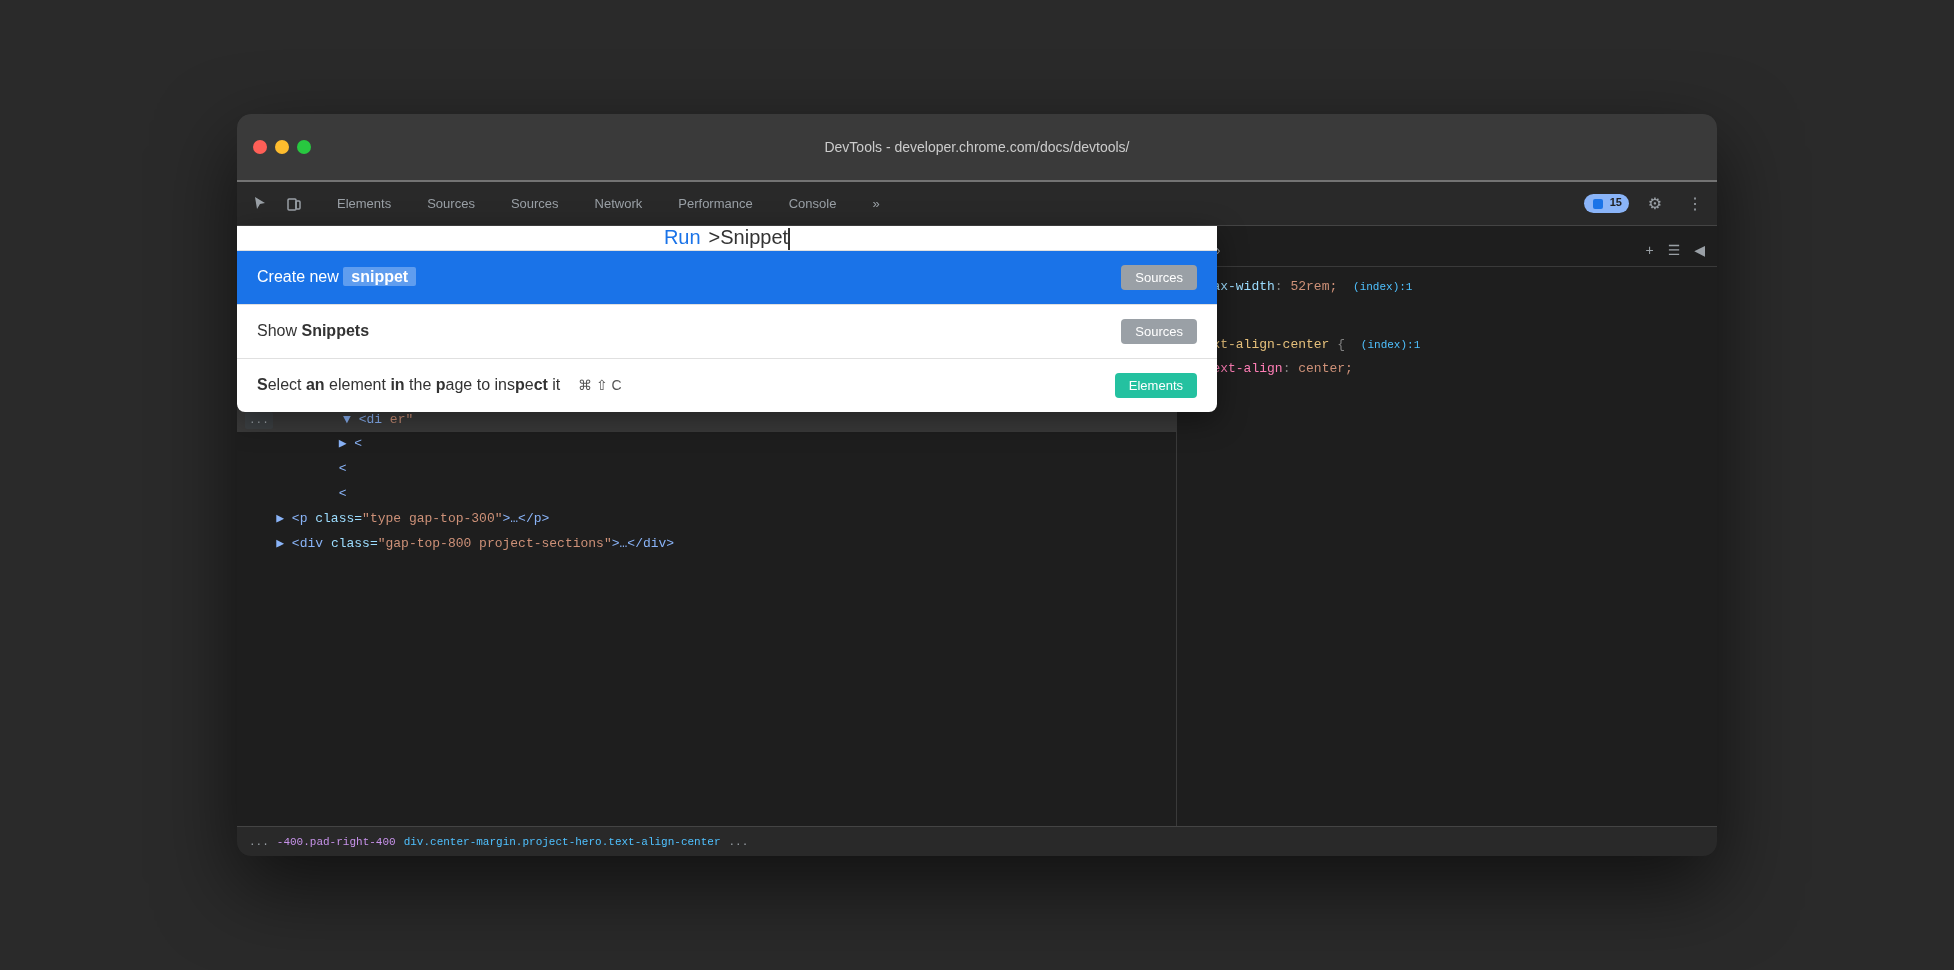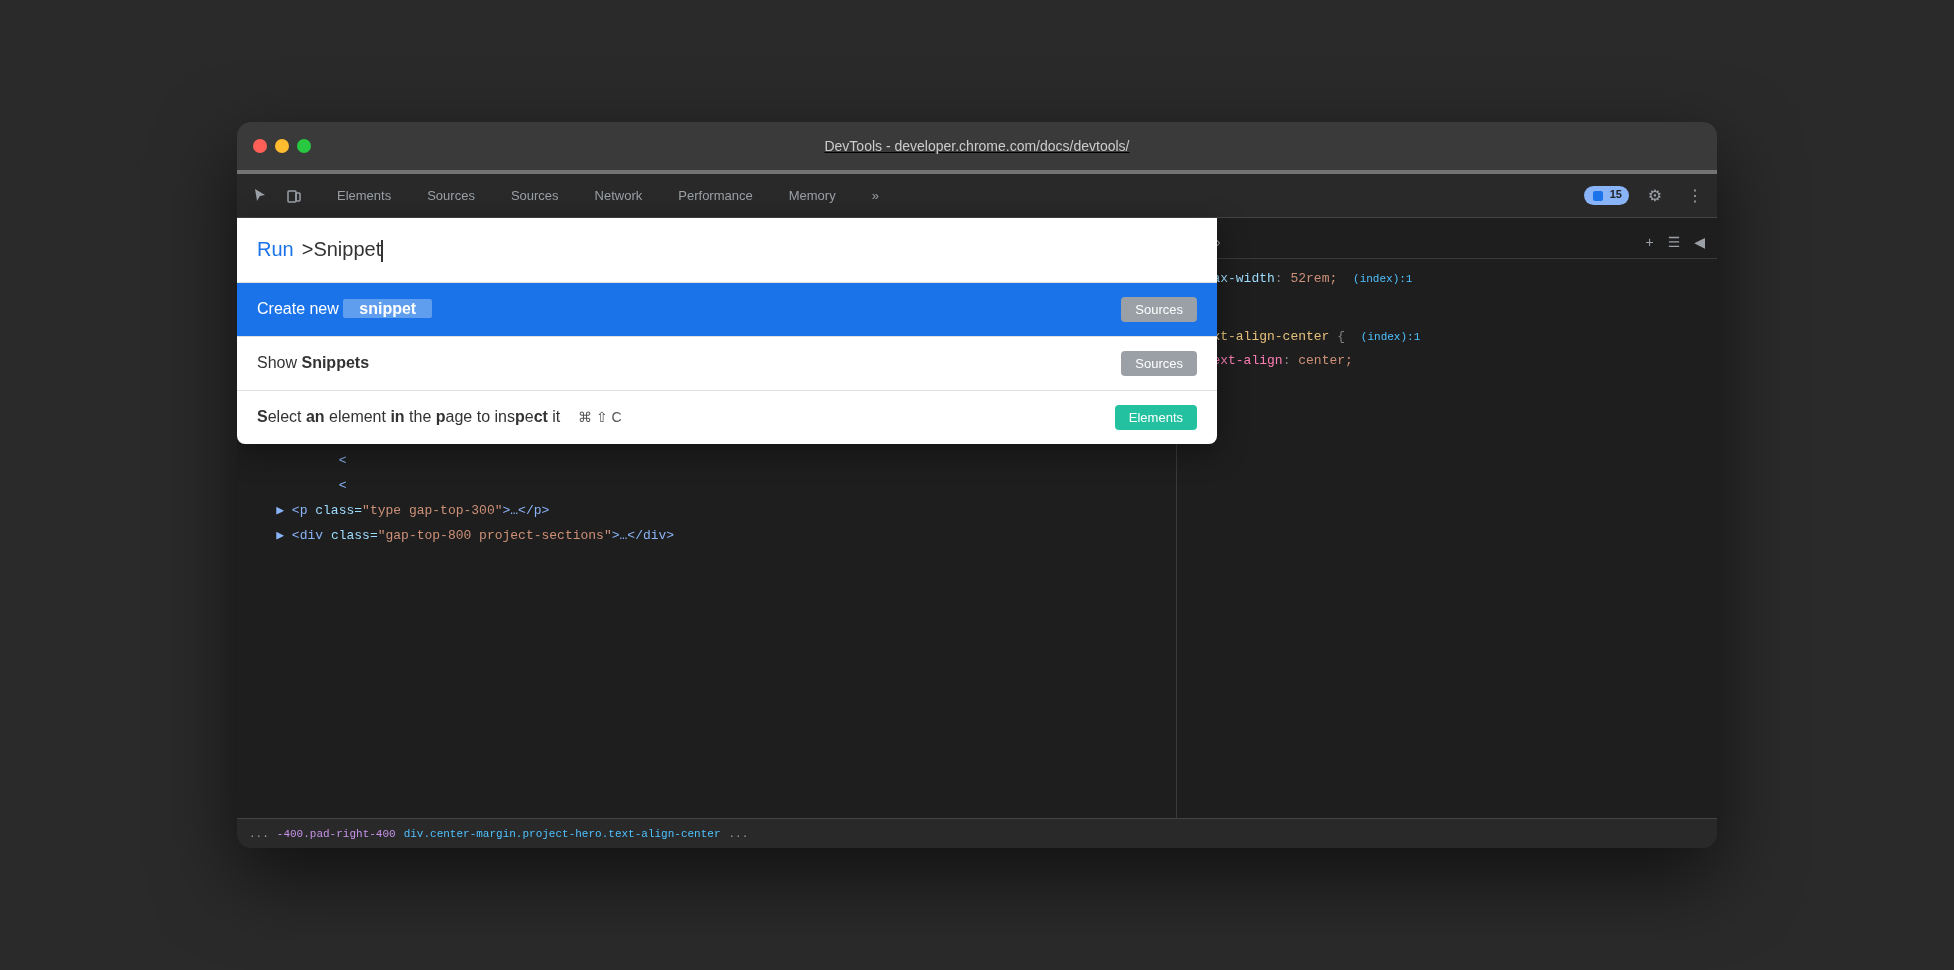--- a/index.html
+++ b/index.html
@@ -17,27 +17,26 @@
       width: 1480px;
       background: #1e1e1e;
       border-radius: 14px;
       box-shadow: 0 30px 80px rgba(0,0,0,0.6);
       overflow: hidden;
     }
 
     
     .title-bar {
       background: #3a3a3a;
-      height: 52px;
+      height: 68px;
       display: flex;
       align-items: center;
       justify-content: center;
       position: relative;
-      border-bottom: 4px solid #737373;
-      text-decoration: underline;
+      border-bottom: 2px solid #737373;
     }
 
     .traffic-lights {
       position: absolute;
       left: 16px;
       display: flex;
       gap: 8px;
       align-items: center;
     }
 
@@ -177,25 +176,26 @@
       left: 0;
       width: 980px;
       background: #fff;
       border-radius: 0 0 8px 8px;
       box-shadow: 0 8px 30px rgba(0,0,0,0.4);
       z-index: 100;
       overflow: hidden;
     }
 
     .command-input-area {
-      padding: 20px 20px;
+      padding: 0 20px;
       border-bottom: 1px solid #e0e0e0;
       display: flex;
       align-items: center;
       gap: 8px;
+      justify-content: center;
     }
 
     .run-label {
       color: #1a73e8;
       font-size: 20px;
       font-weight: 400;
     }
 
     .command-input-text {
       font-size: 20px;
@@ -360,21 +360,21 @@
           <rect x="10" y="5" width="4" height="8" rx="1"></rect>
         </svg>
       </div>
     </div>
 
     <div class="tab">Elements</div>
     <div class="tab">Sources</div>
     <div class="tab">Sources</div>
     <div class="tab">Network</div>
     <div class="tab">Performance</div>
-    <div class="tab">Memory</div>
+    <div class="tab">Console</div>
     <div class="tab">»</div>
 
     <div class="tab-bar-right">
       <div class="badge">
         <svg width="14" height="14" viewBox="0 0 14 14" fill="#1a73e8" style="vertical-align:middle;margin-right:2px">
           <rect x="2" y="2" width="10" height="10" rx="2"></rect>
         </svg>
         <span>15</span>
       </div>
       <div class="icon-btn">⚙</div>
@@ -463,21 +463,21 @@
     <div class="command-palette">
 
       <div class="command-input-area">
         <span class="run-label">Run</span>
         <span class="command-input-text">&gt;Snippet<span class="cursor-blink"></span></span>
       </div>
 
 
       <div class="command-item highlighted">
         <span class="command-item-text">
-          Create new <span class="bold" style="background:rgba(255,255,255,0.3);padding:1px 16px;border-radius:2px;">snippet</span>
+          Create new <span class="bold" style="background:rgba(255,255,255,0.3);padding:1px 8px;border-radius:2px;">snippet</span>
         </span>
         <span class="command-badge badge-gray">Sources</span>
       </div>
 
       <div class="command-item">
         <span class="command-item-text">
           Show <span class="bold">Snippets</span>
         </span>
         <span class="command-badge badge-gray">Sources</span>
       </div>

